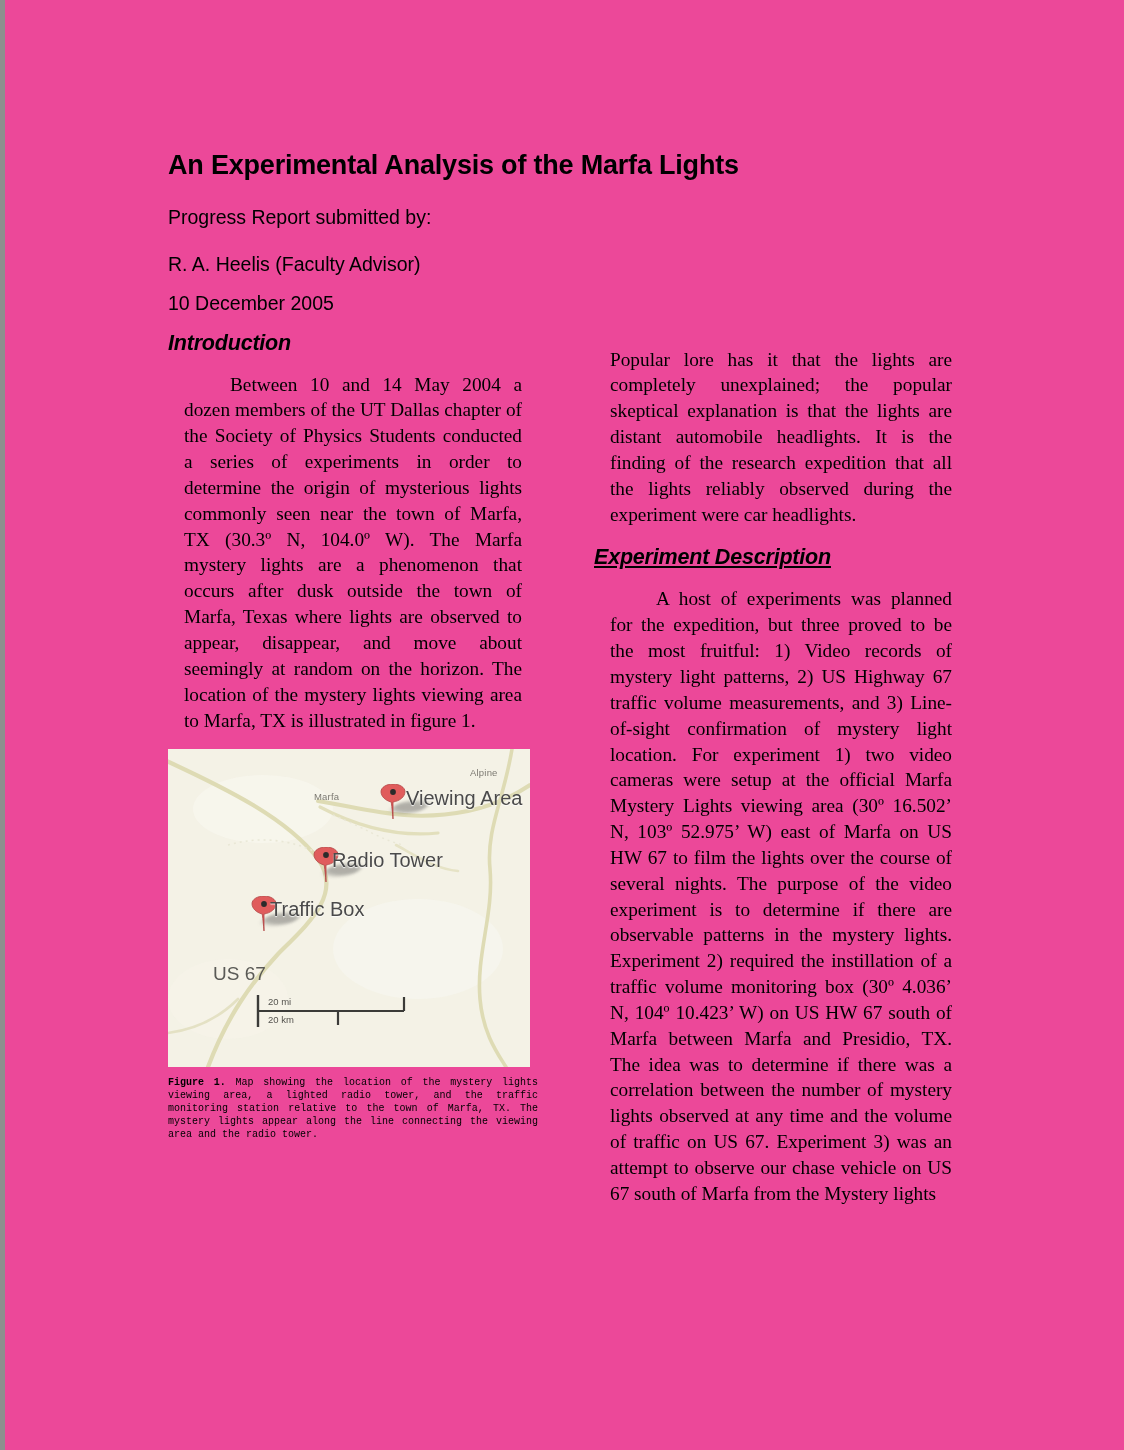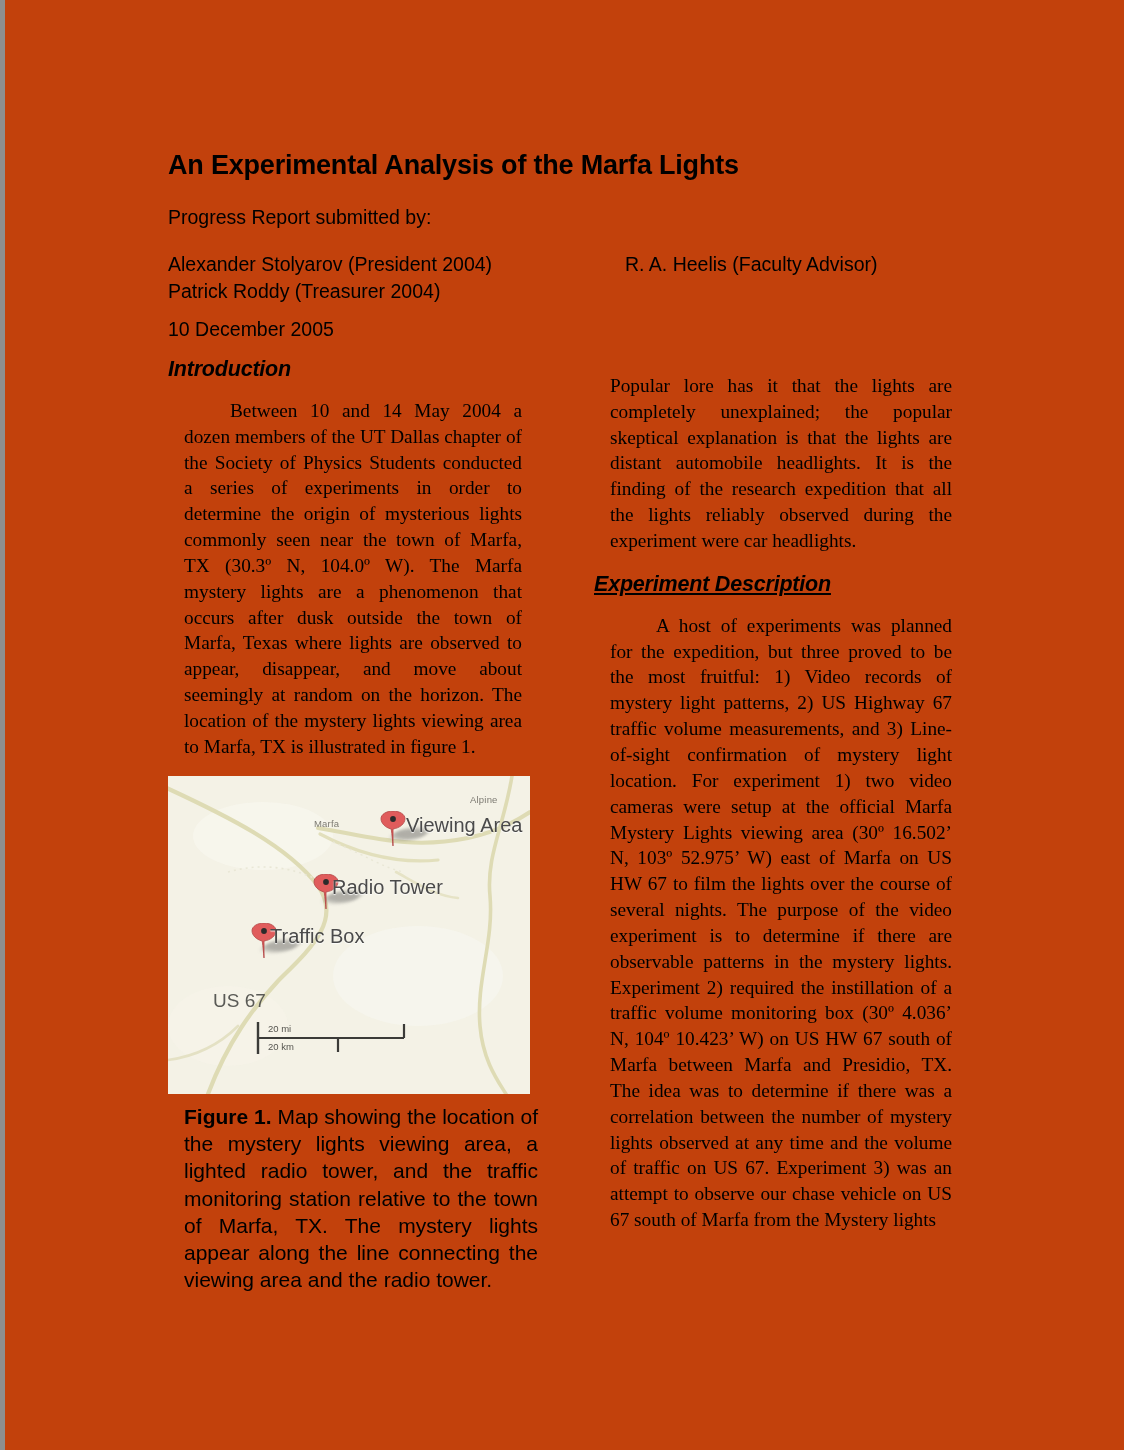--- a/index.html
+++ b/index.html
@@ -21,21 +21,21 @@
     left: 0; top: 0;
     width: 5px; height: 100%;
     background: #8e8e8e;
   }
 
   .page {
     position: absolute;
     left: 5px; top: 0;
     width: 1119px;
     height: 1450px;
-    background: #c2410c;
+    background: #ec4899;
   }
 
   .content {
     position: absolute;
     left: 163px;
     top: 150px;
     width: 800px;
   }
 
   
@@ -167,47 +167,43 @@
   .scalebar { position: absolute; }
   .scale-text {
     position: absolute;
     font-family: "Liberation Sans", sans-serif;
     font-size: 9.5px;
     color: #55544f;
     white-space: nowrap;
   }
 
   .figure-caption {
-    font-family: Liberation Sans, sans-serif;
-    font-size: 21px;
+    font-family: Liberation Mono, monospace;
+    font-size: 10px;
     line-height: 1.3;
     text-align: justify;
     color: #000;
-    margin: 9px 0 0 16px;
+    margin: 9px 0 0 0;
   }
   .figure-caption b { font-weight: bold; }
 </style>
 </head>
 <body>
 
 <div class="viewer-gutter"></div>
 
 <div class="page">
   <div class="content">
 
     <h1 class="doc-title">An Experimental Analysis of the Marfa Lights</h1>
 
     <div class="submitted-line">Progress Report submitted by:</div>
 
 
     <div class="authors">
-      <div class="authors-col-left">
-        <span class="author-name">Alexander Stolyarov (President 2004)</span>
-        <span class="author-name">Patrick Roddy (Treasurer 2004)</span>
-      </div>
       <div class="authors-col-right">
         <span class="author-name">R. A. Heelis (Faculty Advisor)</span>
       </div>
     </div>
 
     <div class="date-line">10 December 2005</div>
 
     <div class="columns">
 
       <div class="col-left">

